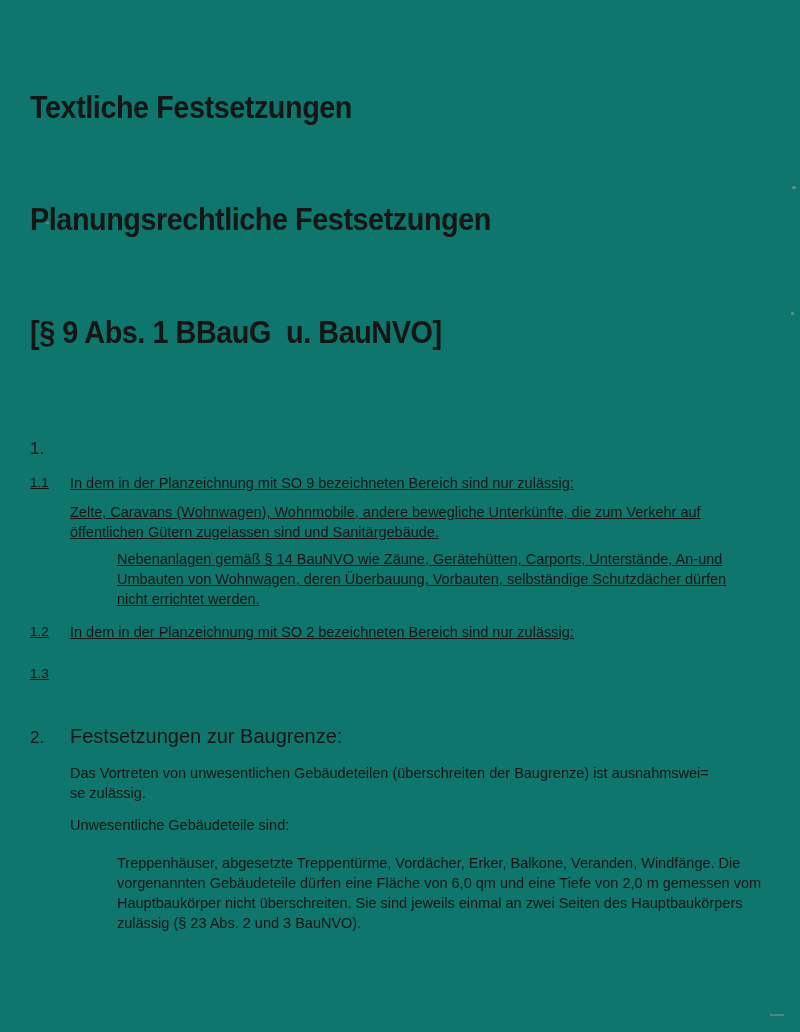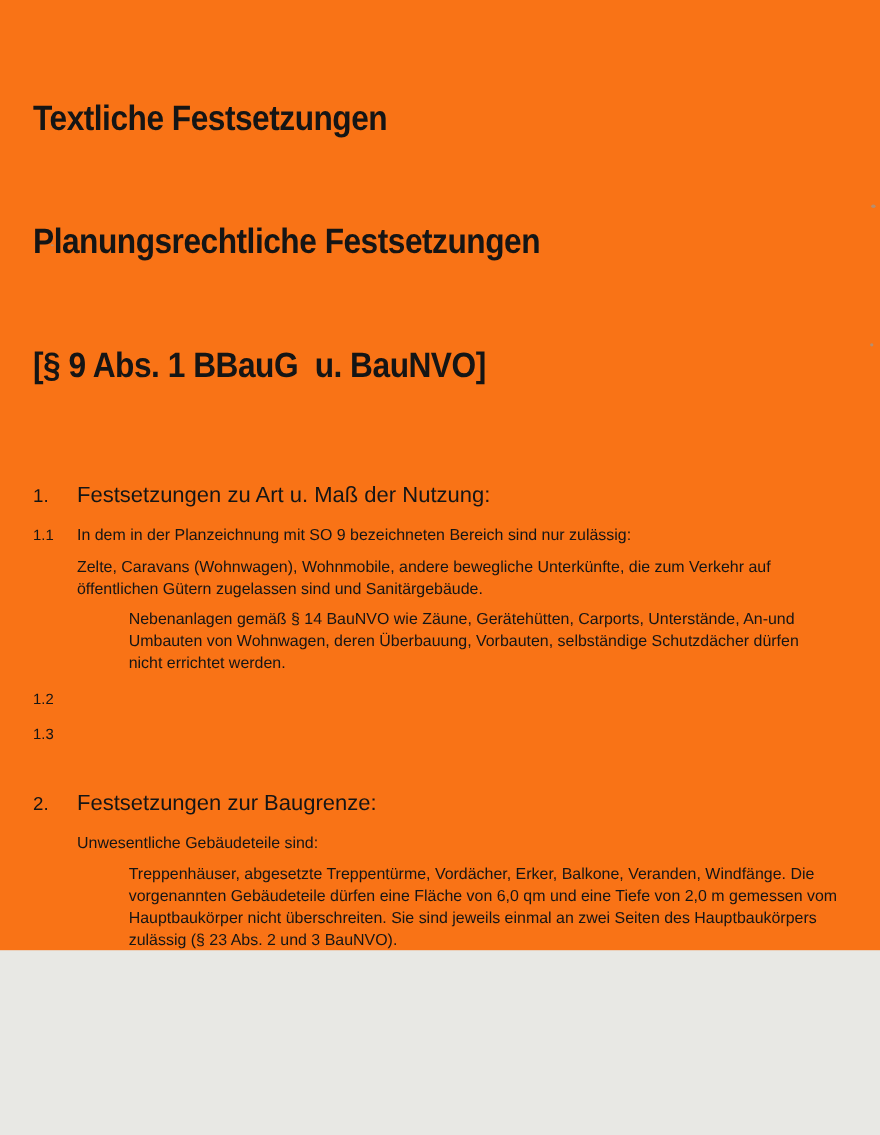--- a/index.html
+++ b/index.html
@@ -4,23 +4,23 @@
 <title>Textliche Festsetzungen</title>
 <style>
   html, body {
     margin: 0;
     padding: 0;
     background: #e8e8e4;
   }
   .page {
     position: relative;
     width: 800px;
-    height: 864px;
+    height: 1032px;
     margin: 0 auto;
-    background: #f97316;
+    background: #0f766e;
     color: #151515;
     font-family: "Liberation Sans", sans-serif;
     overflow: hidden;
     box-sizing: border-box;
     padding: 14px 24px 10px 30px;
   }
   
   .doc-title {
     margin: 0 0 10px 0;
     font-size: 32px;
@@ -44,20 +44,21 @@
   }
   .sec-head .num {
     flex: 0 0 40px;
     font-size: 17px;
   }
   
   .item {
     display: flex;
     align-items: flex-start;
     margin-top: 13px;
+    text-decoration: underline;
   }
   .item .num {
     flex: 0 0 40px;
     font-size: 13.5px;
     line-height: 1.45;
   }
   .item .ibody { flex: 1 1 auto; min-width: 0; }
   .body-indent { margin-left: 40px; }
   p.para, p.ihead {
     margin: 0 0 7px 0;
@@ -87,55 +88,57 @@
 
   <h1 class="doc-title">
     <span class="tline">Textliche Festsetzungen</span>
     <span class="tline">Planungsrechtliche Festsetzungen</span>
     <span class="tline">[§ 9 Abs. 1 BBauG  u. BauNVO]</span>
   </h1>
 
   <div class="section">
     <div class="sec-head">
       <span class="num">1.</span>
-      <span class="sec-title">Festsetzungen zu Art u. Maß der Nutzung:</span>
     </div>
 
     <div class="item">
       <span class="num">1.1</span>
       <div class="ibody">
         <p class="ihead">In dem in der Planzeichnung mit SO 9 bezeichneten Bereich sind nur zulässig:</p>
         <p class="para">Zelte, Caravans (Wohnwagen), Wohnmobile, andere bewegliche Unterkünfte, die zum Verkehr auf
 öffentlichen Gütern zugelassen sind und Sanitärgebäude.</p>
         <p class="para">Nebenanlagen gemäß § 14 BauNVO wie Zäune, Gerätehütten, Carports, Unterstände, An-und
 Umbauten von Wohnwagen, deren Überbauung, Vorbauten, selbständige Schutzdächer dürfen
 nicht errichtet werden.</p>
       </div>
     </div>
 
     <div class="item">
       <span class="num">1.2</span>
       <div class="ibody">
+        <p class="ihead">In dem in der Planzeichnung mit SO 2 bezeichneten Bereich sind nur zulässig:</p>
       </div>
     </div>
 
     <div class="item">
       <span class="num">1.3</span>
       <div class="ibody">
       </div>
     </div>
   </div>
 
   <div class="section gap-large">
     <div class="sec-head">
       <span class="num">2.</span>
       <span class="sec-title">Festsetzungen zur Baugrenze:</span>
     </div>
     <div class="body-indent">
-      <p class="para" style="margin-bottom:8px;">Unwesentliche Gebäudeteile sind:</p>
+      <p class="para" style="margin-bottom:12px;">Das Vortreten von unwesentlichen Gebäudeteilen (überschreiten der Baugrenze) ist ausnahmswei=
+se zulässig.</p>
+      <p class="para" style="margin-bottom:18px;">Unwesentliche Gebäudeteile sind:</p>
       <p class="para">Treppenhäuser, abgesetzte Treppentürme, Vordächer, Erker, Balkone, Veranden, Windfänge. Die
 vorgenannten Gebäudeteile dürfen eine Fläche von 6,0 qm und eine Tiefe von 2,0 m gemessen vom
 Hauptbaukörper nicht überschreiten. Sie sind jeweils einmal an zwei Seiten des Hauptbaukörpers
 zulässig (§ 23 Abs. 2 und 3 BauNVO).</p>
     </div>
   </div>
 
   <div class="speck s1"></div>
   <div class="speck s2"></div>
   <div class="speck s3"></div>

